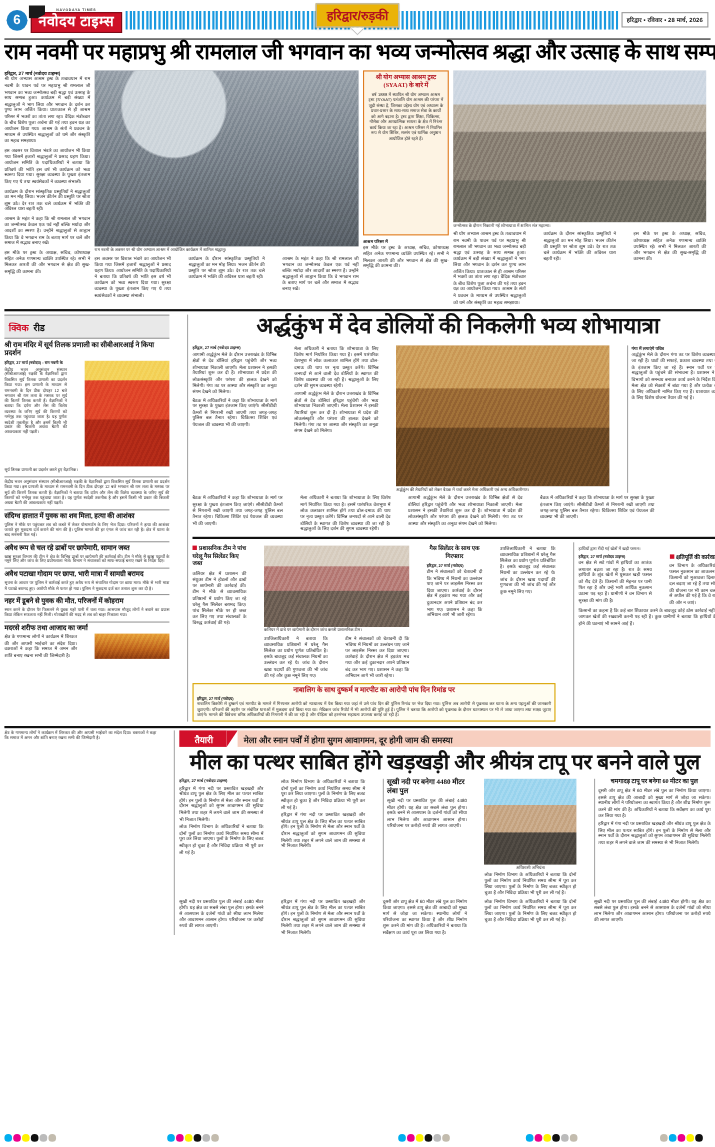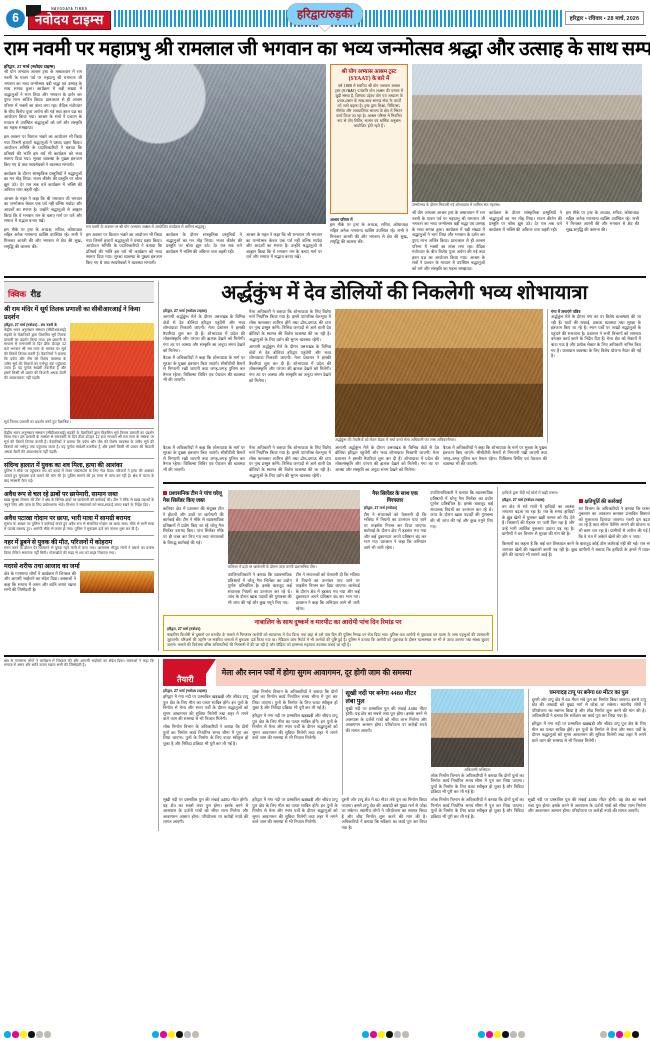--- a/index.html
+++ b/index.html
@@ -26,21 +26,21 @@
     border:1px solid #7d0a17;
   }
   .logo-flag {
     position:absolute;left:-2px;top:-2px;width:15px;height:12px;background:#1a1a1a;
     clip-path:polygon(0 0,100% 0,100% 70%,55% 100%,0 100%);
   }
   .barcode { flex:1 1 auto; height:17px; display:flex; gap:1.6px; overflow:hidden; }
   .barcode i { display:block; width:3px; height:100%; background:#1b9ae0; }
   .edition-tag-wrap { position:absolute; left:50%; top:3px; transform:translateX(-50%); z-index:4; }
   .edition-tag {
-    background:#7dd3fc;border:1px solid #b9b9b9;border-radius:10px;padding:2px 9px 3px 9px;
+    background:#eab308;border:1px solid #b9b9b9;border-radius:0;padding:2px 9px 3px 9px;
     font-size:11.5px;font-weight:bold;color:#b3131f;box-shadow:0 1px 2px rgba(0,0,0,.25);
   }
   .edition-tail {
     width:0;height:0;margin:0 auto;border-left:6px solid transparent;border-right:6px solid transparent;
     border-top:6px solid #fff; filter:drop-shadow(0 1px 0 #b9b9b9);
   }
   .dateline {
     flex:0 0 auto;border:1px solid #9a9a9a;background:#fff;padding:2px 4px;font-size:5.4px;
     font-weight:bold;color:#222;letter-spacing:.1px;white-space:nowrap;
   }
@@ -53,21 +53,21 @@
     text-align:center;
   }
   .hl-2 { font-family:"Liberation Serif", serif; font-weight:bold; font-size:20px; line-height:23px; text-align:center; }
   .hl-3 { font-family:"Liberation Serif", serif; font-weight:bold; font-size:15.5px; line-height:18px; }
   .hl-4 { font-family:"Liberation Serif", serif; font-weight:bold; font-size:11px; line-height:13px; }
   .kicker-red {
     background:#d2102a;color:#fff;font-weight:bold;font-size:8.2px;line-height:12px;
     padding:1px 7px;display:inline-block;
   }
   .kicker-band { display:flex; align-items:stretch; }
-  .kicker-band .lbl { background:#d2102a; color:#fff; font-weight:bold; font-size:8px; padding:14px 12px 2px 14px; }
+  .kicker-band .lbl { background:#d2102a; color:#fff; font-weight:bold; font-size:8px; padding:2px 12px 2px 14px; }
   .kicker-band .arrow { width:0;height:0;border-top:15px solid #d2102a;border-right:10px solid transparent; }
   .kicker-band .txt { background:#f7cfc0; flex:1; font-size:7.6px; font-weight:bold; color:#1a1a1a; display:flex; align-items:center; padding-left:6px; }
 
   
   .body-txt { font-size:4.1px; line-height:5.6px; text-align:justify; color:#2a2a2a; word-spacing:.2px; }
   .byline { font-size:4.3px; font-weight:bold; color:#111; line-height:5.4px; }
   .cap { font-size:3.8px; color:#333; line-height:5px; padding-top:1px; }
 
   
   .ph { position:relative; overflow:hidden; background:#b9b3a8; }
@@ -87,21 +87,21 @@
   .ph.banner { background:linear-gradient(180deg,#e8a23a,#c1661d 60%,#8e3c10); }
   .ph::after {
     content:""; position:absolute; inset:0;
     background:repeating-linear-gradient(115deg, rgba(255,255,255,.07) 0 2px, rgba(0,0,0,.07) 2px 4px);
     mix-blend-mode:overlay;
   }
 
   
   .lead { display:flex; gap:4px; padding-top:2px; }
   .lead-col { width:78px; }
-  .cols { display:flex; gap:4px; }
+  .cols { display:flex; gap:16px; }
   .vline { border-left:1px solid #aaa; }
 
   .boxed-yellow { border:1px solid #d9a300; background:#fffdf1; padding:2px 3px; }
   .boxed-orange { border:1px solid #e07b1f; background:#fdf3e3; padding:3px 4px; }
 
   .sec-head-grey { background:#e9e9e9; border-top:1px solid #999; border-bottom:1px solid #999; padding:1px 4px; }
   .sec-head-grey b { font-size:8.5px; color:#d2102a; }
   .sec-head-grey span { font-size:8.5px; color:#111; font-weight:bold; }
   .thinline { border-top:1px solid #999; }
   .dline { border-top:2px solid #111; }
@@ -469,20 +469,21 @@
 
     <div style="width:488px" class="vline">
       <div style="padding-left:4px">
 
         <div class="kicker-band">
           <div class="lbl">तैयारी</div>
           <div class="arrow"></div>
           <div class="txt">मेला और स्नान पर्वों में होगा सुगम आवागमन, दूर होगी जाम की समस्या</div>
         </div>
 
+        <div class="hl-2" style="margin-top:3px;font-size:19px">मील का पत्थर साबित होंगे खड़खड़ी और श्रीयंत्र टापू पर बनने वाले पुल</div>
 
         <div class="cols" style="margin-top:3px">
           <div style="width:88px">
             <div class="byline" style="font-size:3.7px">हरिद्वार, 27 मार्च (नवोदय टाइम्स)</div>
             <div class="body-txt">हरिद्वार में गंगा नदी पर प्रस्तावित खड़खड़ी और श्रीयंत्र टापू पुल क्षेत्र के लिए मील का पत्थर साबित होंगे। इन पुलों के निर्माण से मेला और स्नान पर्वों के दौरान श्रद्धालुओं को सुगम आवागमन की सुविधा मिलेगी तथा शहर में लगने वाले जाम की समस्या से भी निजात मिलेगी।</div>
             <div class="body-txt" style="margin-top:2px">लोक निर्माण विभाग के अधिकारियों ने बताया कि दोनों पुलों का निर्माण कार्य निर्धारित समय सीमा में पूरा कर लिया जाएगा। पुलों के निर्माण के लिए बजट स्वीकृत हो चुका है और निविदा प्रक्रिया भी पूरी कर ली गई है।</div>
           </div>
           <div style="width:88px">
             <div class="body-txt">लोक निर्माण विभाग के अधिकारियों ने बताया कि दोनों पुलों का निर्माण कार्य निर्धारित समय सीमा में पूरा कर लिया जाएगा। पुलों के निर्माण के लिए बजट स्वीकृत हो चुका है और निविदा प्रक्रिया भी पूरी कर ली गई है।</div>
             <div class="body-txt" style="margin-top:2px">हरिद्वार में गंगा नदी पर प्रस्तावित खड़खड़ी और श्रीयंत्र टापू पुल क्षेत्र के लिए मील का पत्थर साबित होंगे। इन पुलों के निर्माण से मेला और स्नान पर्वों के दौरान श्रद्धालुओं को सुगम आवागमन की सुविधा मिलेगी तथा शहर में लगने वाले जाम की समस्या से भी निजात मिलेगी।</div>

